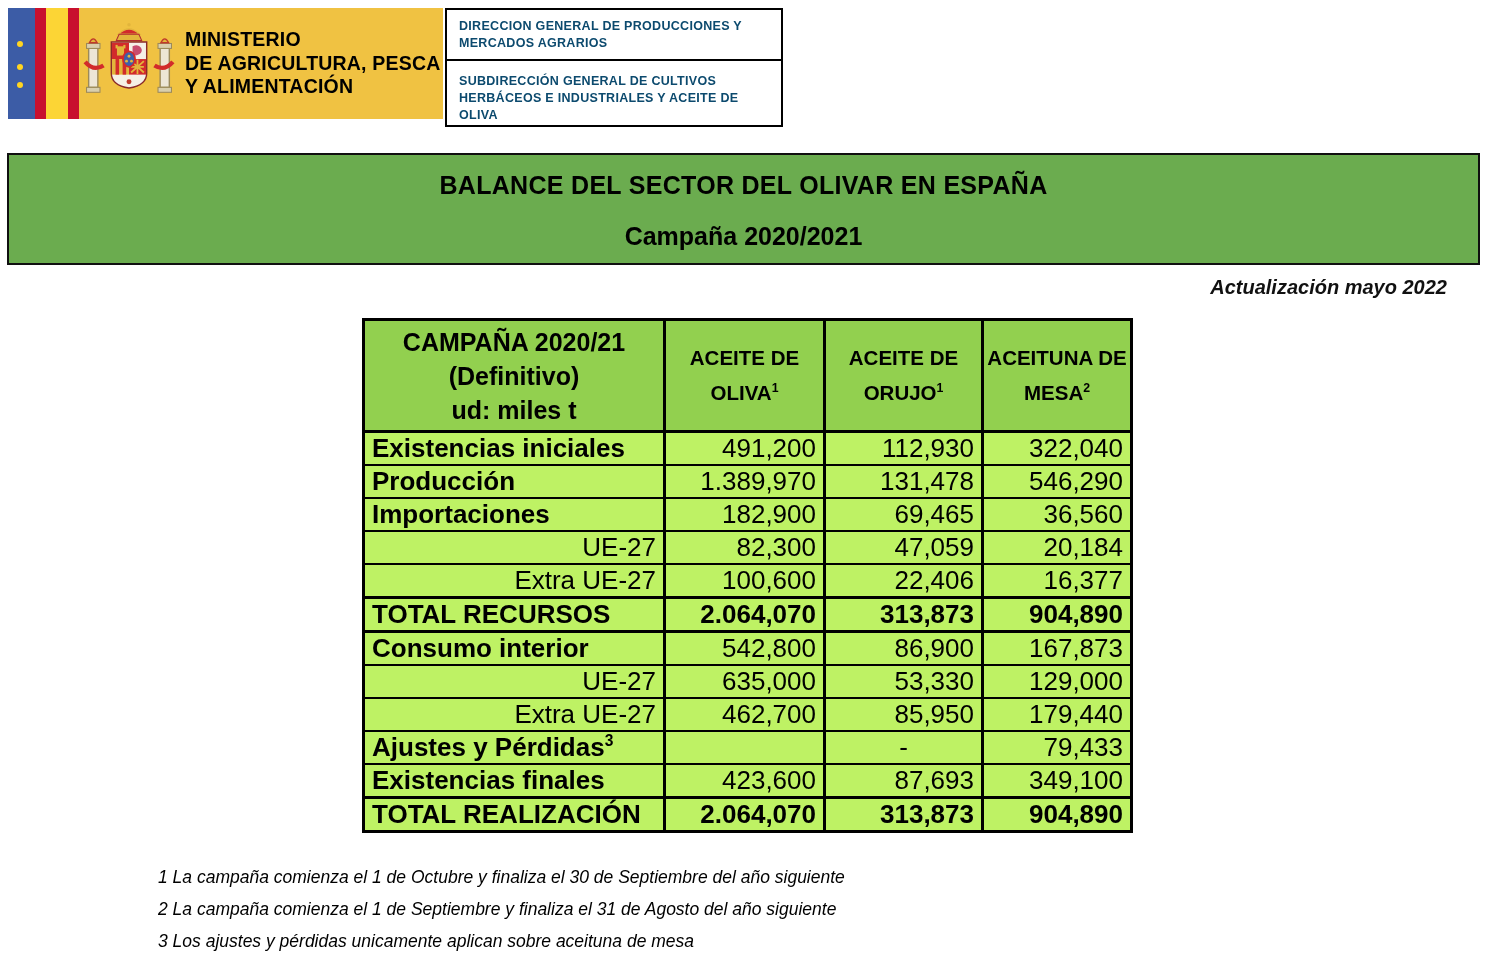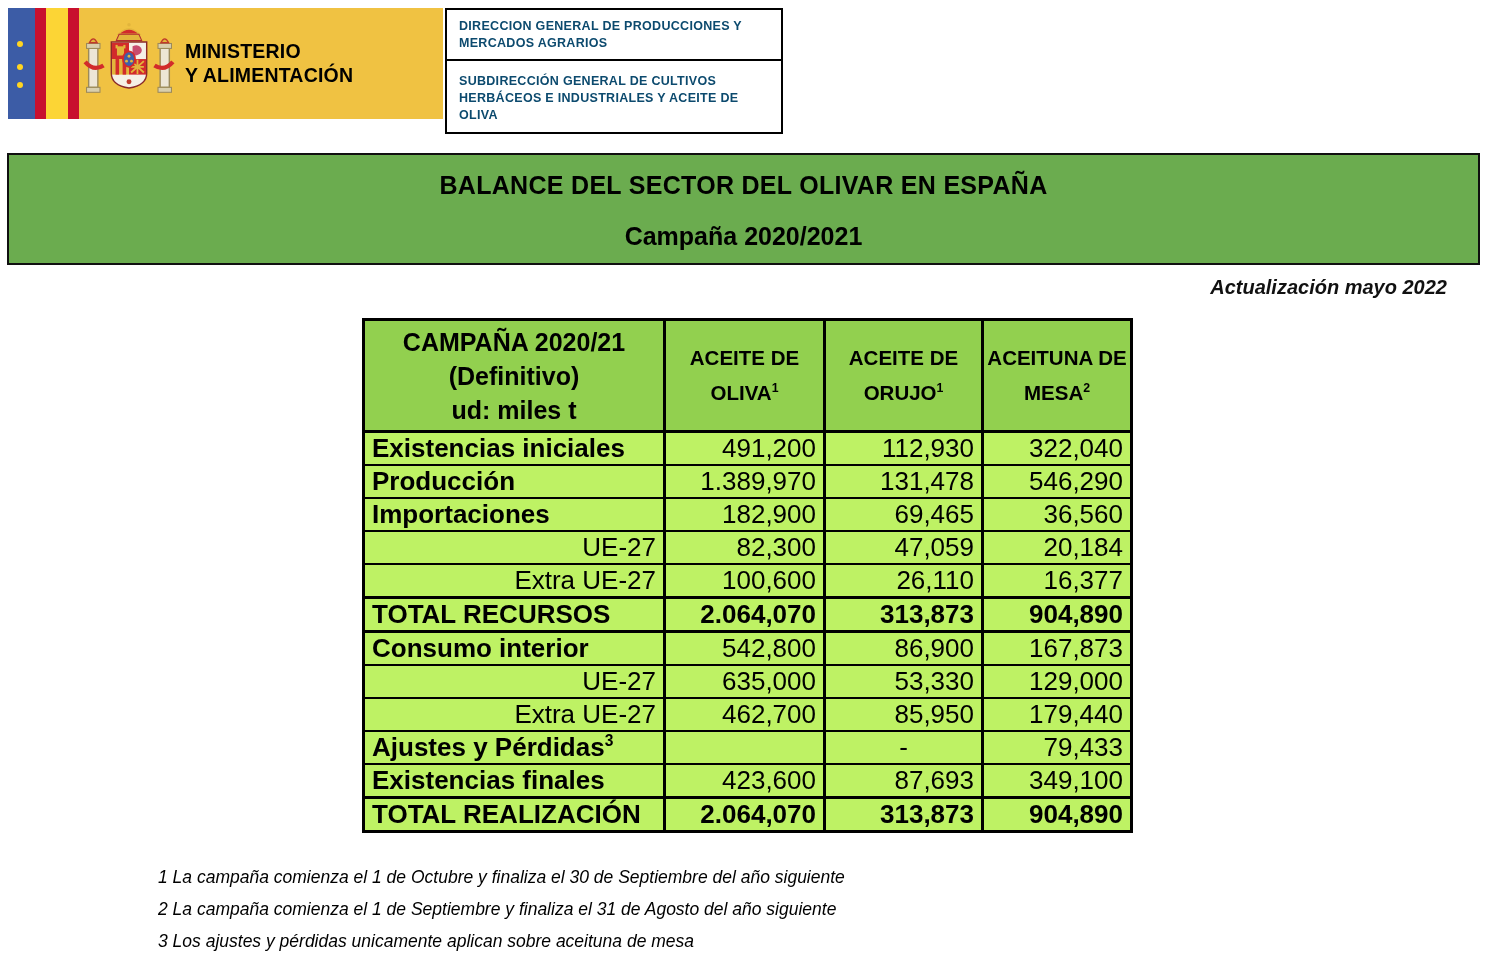--- a/index.html
+++ b/index.html
@@ -20,21 +20,21 @@
   .stripe-red { width:11px; background:var(--flag-red,#C8102E); flex:none; }
   .stripe-yellow { width:22px; background:var(--flag-yellow,#FCD535); flex:none; }
   .arms-wrap { display:flex; align-items:center; padding-left:4px; }
   .ministry-name {
     align-self:center; margin-left:10px; font-size:19.5px; font-weight:bold;
     color:#000000; line-height:23.5px; letter-spacing:0.2px; white-space:nowrap;
   }
 
   .dept-boxes { position:absolute; left:445px; top:8px; width:338px; }
   .dept-box { background:#fff; border:2px solid #000; padding:8px 10px 7px 12px; }
-  .dept-box + .dept-box { margin-top:-2px; padding-top:12px; padding-bottom:8px; }
+  .dept-box + .dept-box { margin-top:-2px; padding-top:12px; padding-bottom:1px; }
   .dept-box .line {
     font-size:12.5px; font-weight:bold; color:#0c4a6e;
     line-height:17px; letter-spacing:0.3px;
   }
 
   
   .banner {
     position:absolute; left:7px; top:153px; width:1473px; height:112px;
     background:var(--banner-green,#6BAC4F); border:2px solid #101010; text-align:center;
   }
@@ -123,20 +123,21 @@
       <path d="M55 78 q10 6 20 0 l-10 12 z" fill="#F5F0E6"></path>
       <circle cx="65" cy="84" r="3.5" fill="#C03A2B"></circle>
       <ellipse cx="65" cy="52" rx="8.5" ry="11" fill="#3D5FA9" stroke="#D22B2B" stroke-width="2.5"></ellipse>
       <circle cx="65" cy="48" r="2" fill="#E2B53C"></circle>
         <circle cx="61.5" cy="55" r="2" fill="#E2B53C"></circle>
         <circle cx="68.5" cy="55" r="2" fill="#E2B53C"></circle>
     </svg>
   </div>
   <div class="ministry-name">
     <div>MINISTERIO</div>
+    <div>DE AGRICULTURA, PESCA</div>
     <div>Y ALIMENTACIÓN</div>
   </div>
 </div>
 
 <div class="dept-boxes">
   <div class="dept-box">
     <div class="line">DIRECCION GENERAL DE  PRODUCCIONES Y</div>
     <div class="line">MERCADOS  AGRARIOS</div>
   </div>
   <div class="dept-box">
@@ -201,21 +202,21 @@
     </tr>
     <tr class="sub">
       <td class="label">UE-27</td>
       <td class="val">82,300</td>
       <td class="val">47,059</td>
       <td class="val">20,184</td>
     </tr>
     <tr class="sub">
       <td class="label">Extra UE-27</td>
       <td class="val">100,600</td>
-      <td class="val">26,110</td>
+      <td class="val">22,406</td>
       <td class="val">16,377</td>
     </tr>
     <tr class="total thick-top thick-bottom">
       <td class="label">TOTAL RECURSOS</td>
       <td class="val">2.064,070</td>
       <td class="val">313,873</td>
       <td class="val">904,890</td>
     </tr>
     <tr>
       <td class="label">Consumo interior</td>

